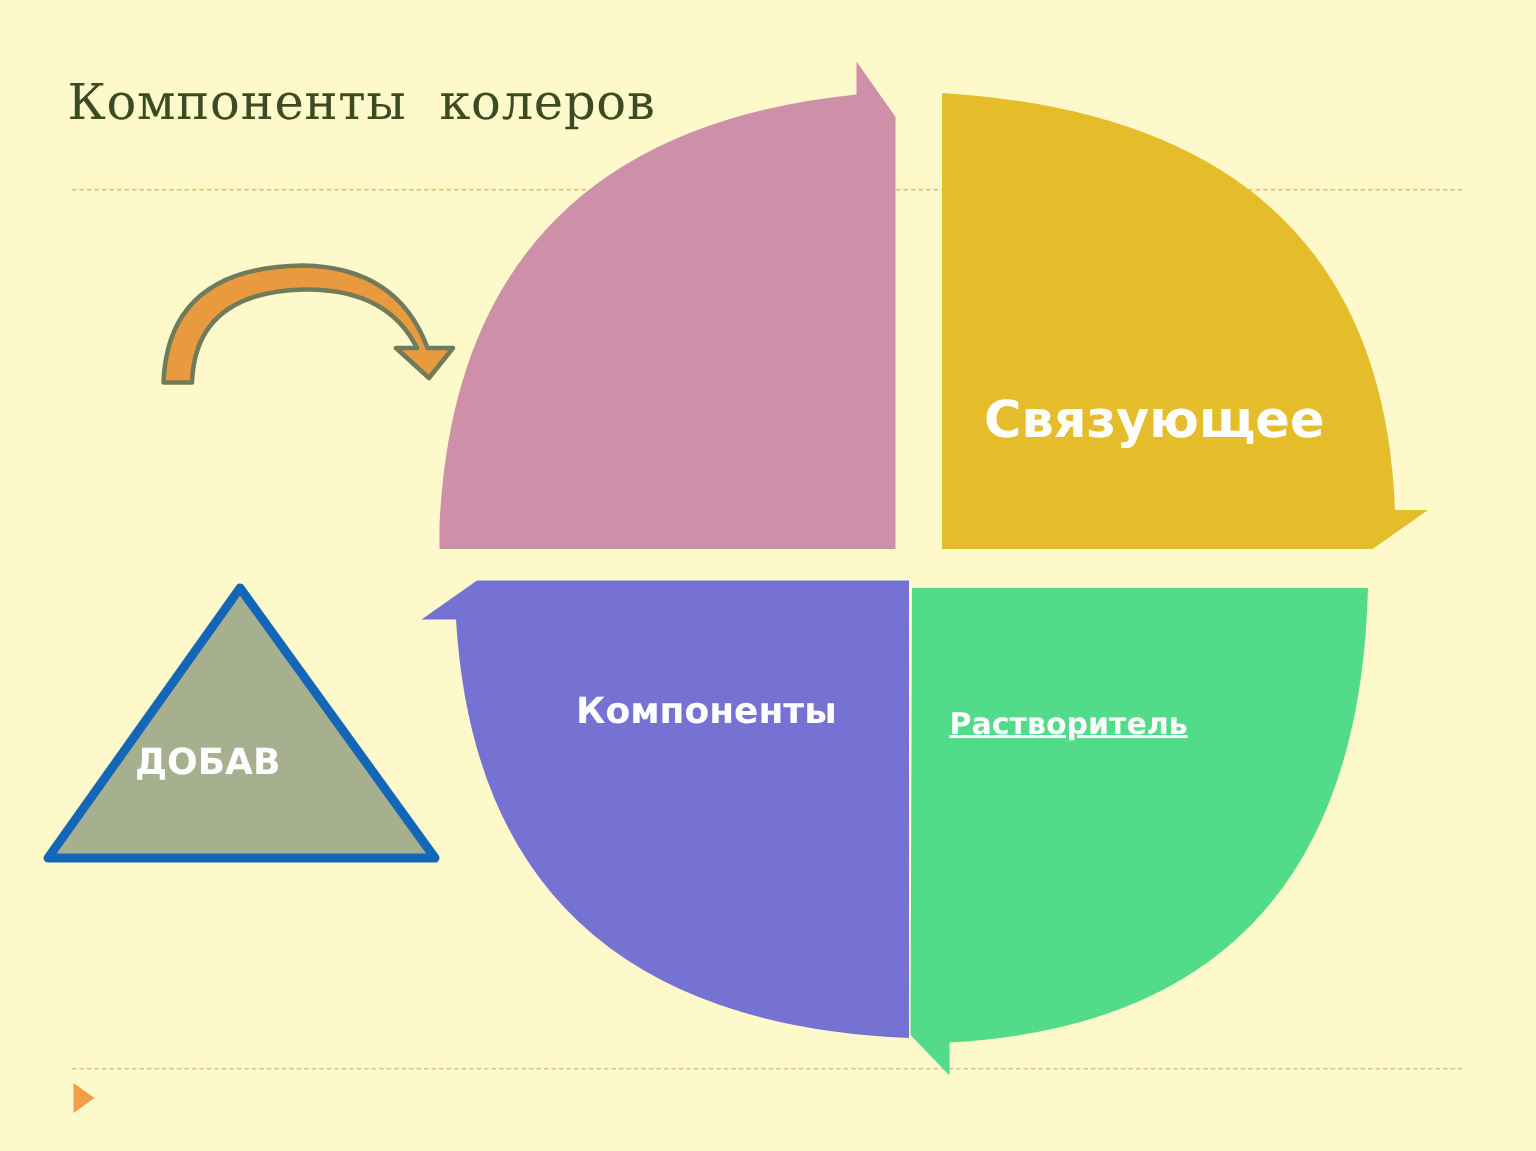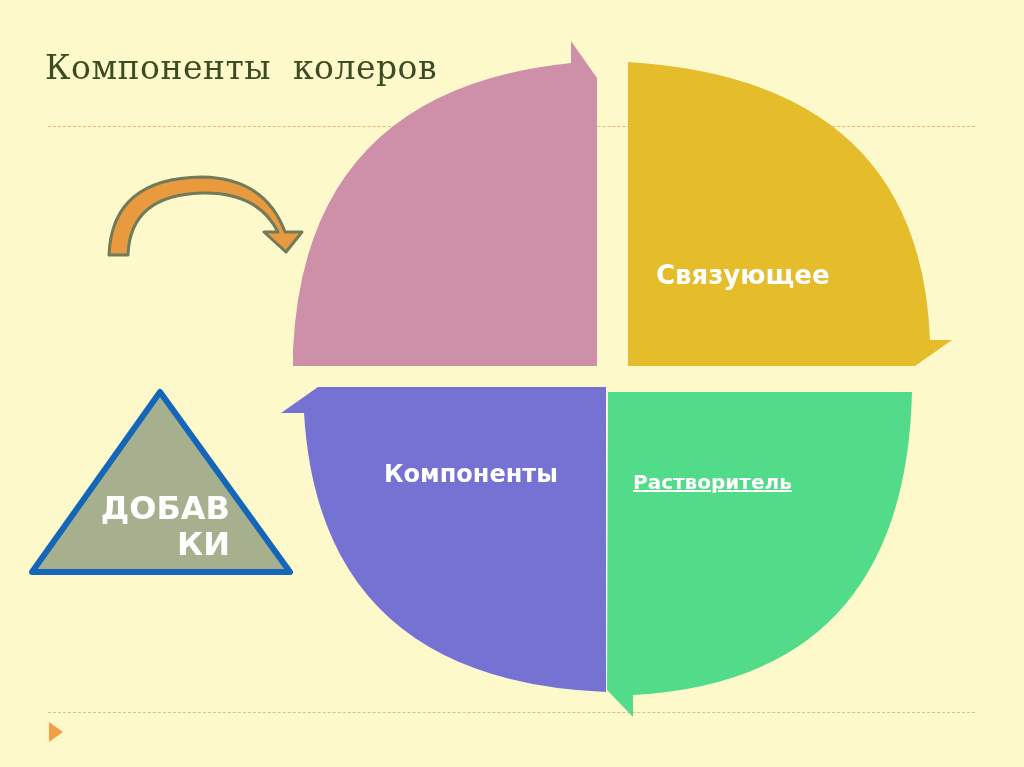--- a/index.html
+++ b/index.html
@@ -22,28 +22,28 @@
     }
     .dash-top { left: 48px; top: 126px; width: 927px; }
     .dash-bottom { left: 48px; top: 712px; width: 927px; border-top-color: #d8c08a; }
     svg.diagram { position: absolute; left: 0; top: 0; }
     .q-label {
       position: absolute; color: #ffffff; font-weight: bold;
       font-family: "DejaVu Sans", "Liberation Sans", sans-serif;
       white-space: nowrap;
     }
     .lbl-pigment { left: 379px; top: 252px; font-size: 37px; }
-    .lbl-binder { left: 656px; top: 260px; font-size: 26px; }
+    .lbl-binder { left: 656px; top: 260px; font-size: 34px; }
     .lbl-filler { left: 384px; top: 460px; font-size: 24px; }
     .lbl-solvent { left: 633px; top: 470px; font-size: 20px; text-decoration: underline; }
     .tri-label {
       position: absolute; left: 90px; top: 490px; width: 140px;
-      text-align: right; color: #ffffff; font-weight: bold;
+      text-align: left; color: #ffffff; font-weight: bold;
       font-family: "DejaVu Sans", "Liberation Sans", sans-serif;
-      font-size: 32px; line-height: 36px;
+      font-size: 24px; line-height: 36px;
     }
     .bullet {
       position: absolute; left: 49px; top: 722px; width: 0; height: 0;
       border-top: 10px solid transparent; border-bottom: 10px solid transparent;
       border-left: 14px solid #f29e45;
     }
   </style>
 </head>
 <body>
 
@@ -68,17 +68,16 @@
 
     <polygon points="160,392 290,572 32,572" fill="#a7b08e" stroke="#1467b8" stroke-width="6" stroke-linejoin="round"></polygon>
   </svg>
 
   <div class="q-label lbl-binder">Связующее</div>
   <div class="q-label lbl-solvent">Растворитель</div>
   <div class="q-label lbl-filler">Компоненты</div>
 
   <div class="tri-label">
     <div>ДОБАВ</div>
-    <div>КИ</div>
   </div>
 
   <div class="bullet"></div>
 </div>
 
 </body></html>

